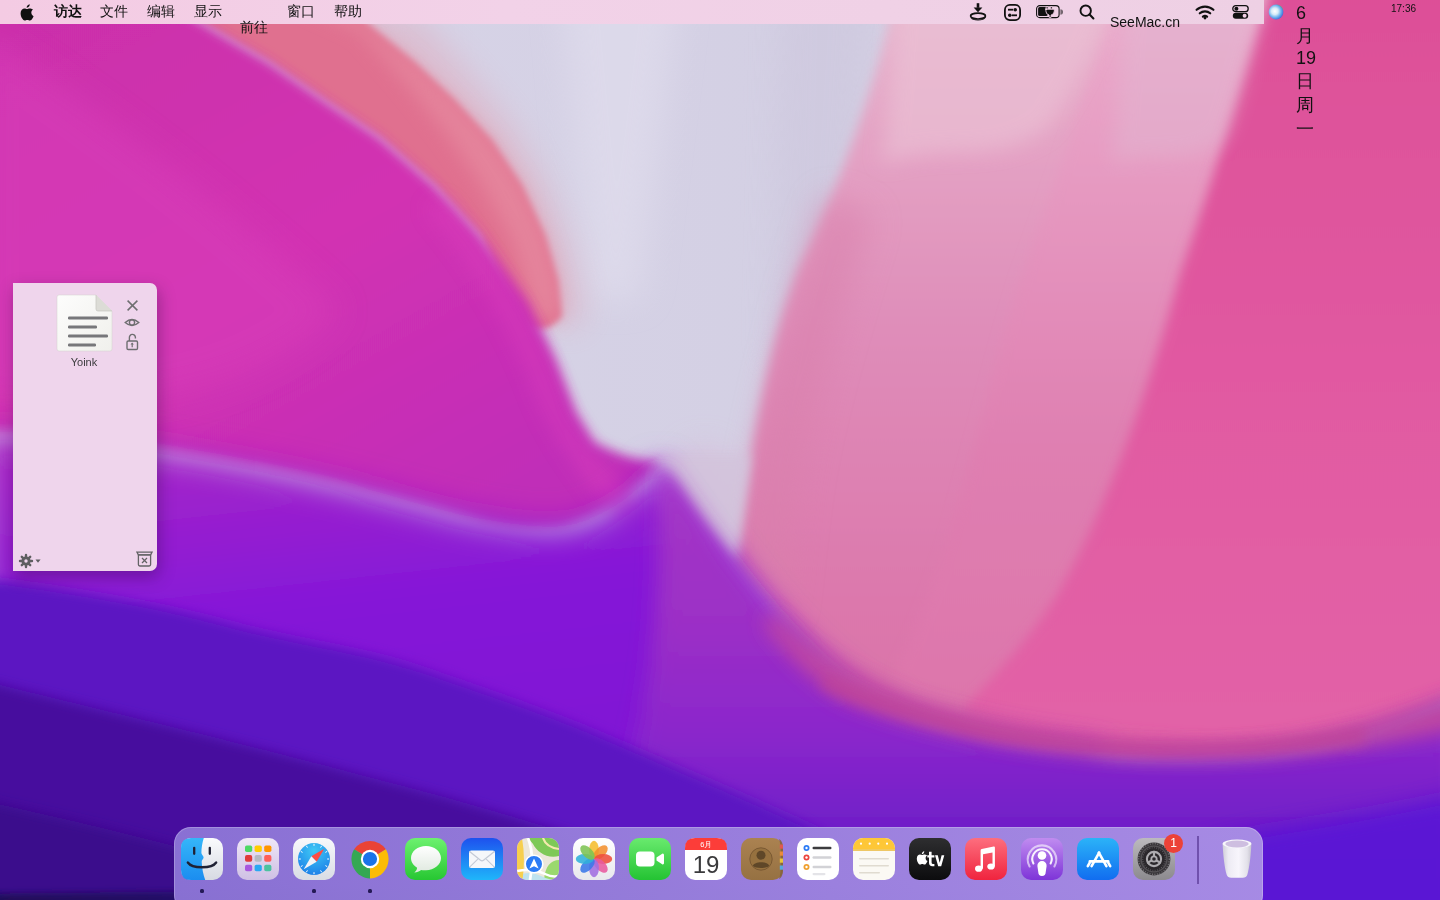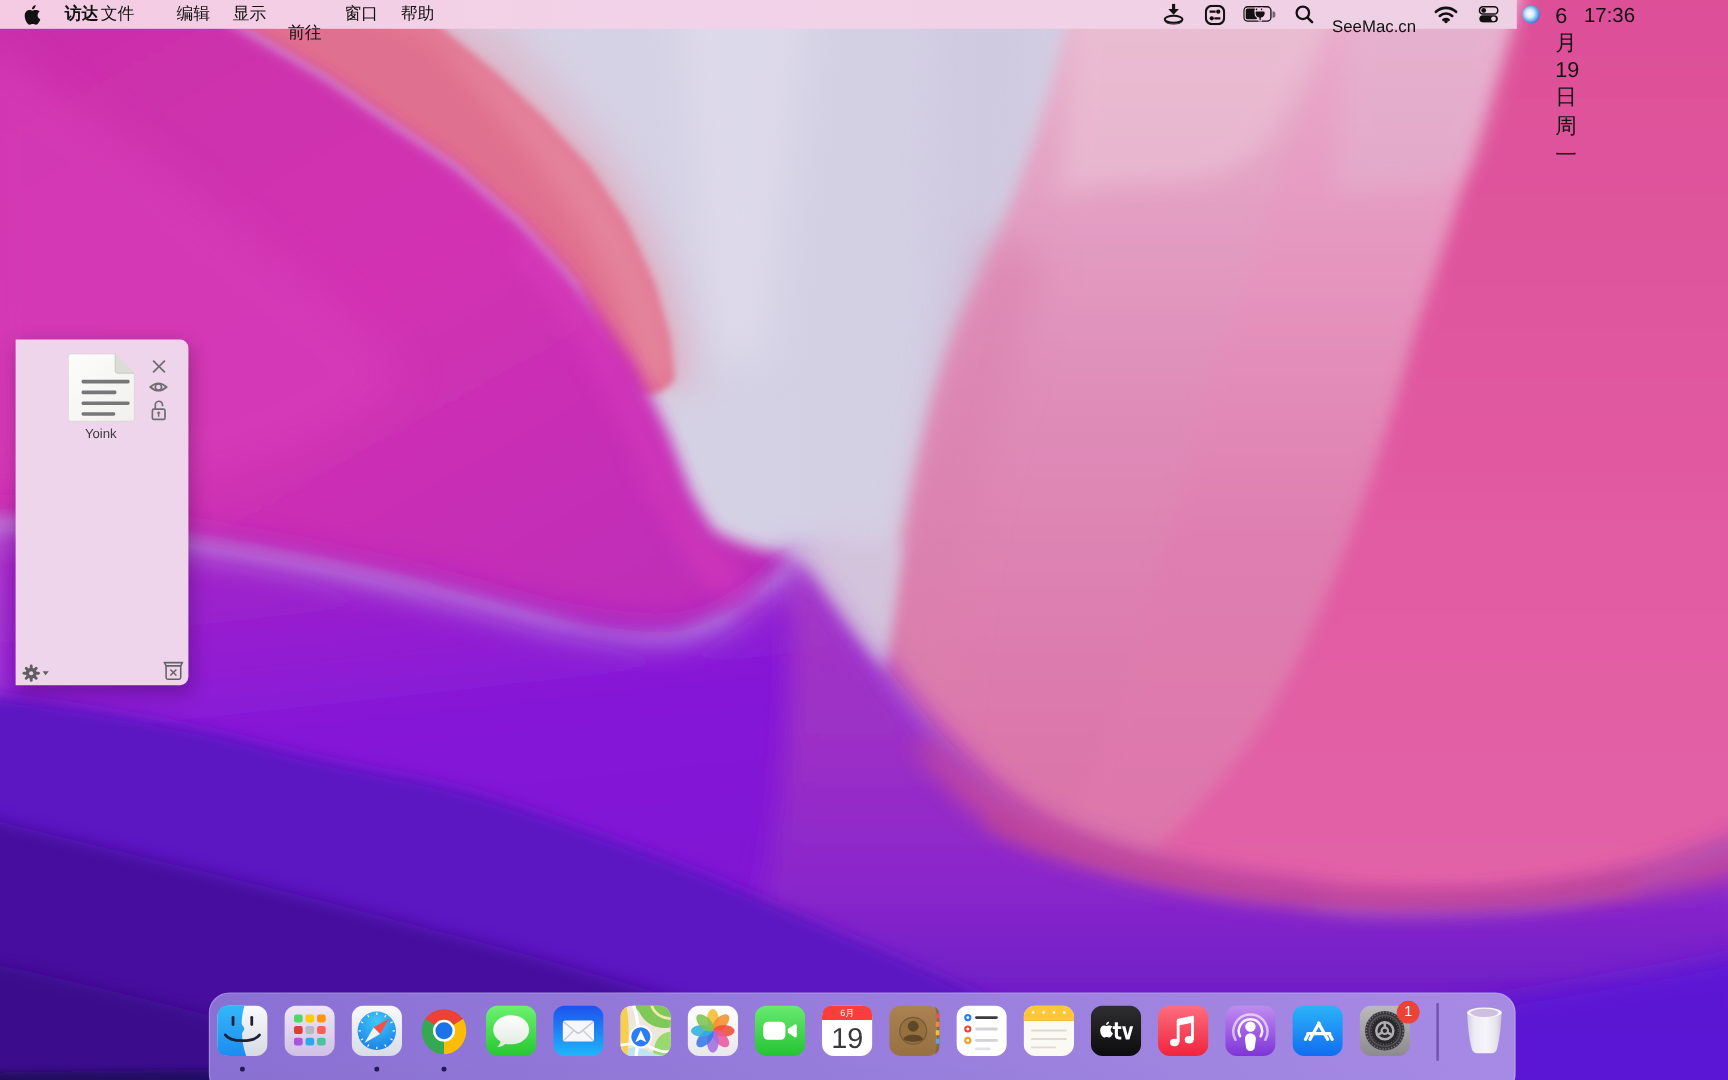--- a/index.html
+++ b/index.html
@@ -109,21 +109,21 @@
   <path filter="url(#b3)" fill="url(#botstrip)" d="M-20,894 C300,890 600,886 900,892 C1050,894 1120,893 1180,892 L1180,920 L-20,920 Z"></path>
 </g>
 </svg>
 
 <div class="abs" id="menubar" style="left:0;top:0;width:1264px;height:24px;background:linear-gradient(90deg,#f4cbe3,#f2d2e8 40%,#eed0e4);color:#111;font-size:14px;">
   <svg class="abs" style="left:19px;top:4px" width="15" height="17" viewBox="0 0 15 17">
     <path fill="#111" d="M10.6,4.4c-1.1,0-2,0.6-2.6,0.6C7.4,5,6.5,4.4,5.5,4.4C3.6,4.5,1.6,6,1.6,9.2c0,2 0.7,4.1 1.6,5.4 0.8,1.1 1.5,2 2.5,2 1,0 1.4-0.6 2.6-0.6 1.2,0 1.5,0.6 2.6,0.6 1.1,0 1.8-1 2.5-2 0.8-1.2 1.1-2.3 1.2-2.4 -0.1-0.1-2.3-0.9-2.3-3.4 0-2.1 1.7-3.1 1.8-3.2C13.1,4.7 11.6,4.4 10.6,4.4z"></path>
     <path fill="#111" d="M9.9,2.6c0.5-0.6 0.9-1.5 0.8-2.4C9.9,0.3 9,0.8 8.5,1.4 8,2 7.6,2.9 7.7,3.8 8.6,3.9 9.4,3.3 9.9,2.6z"></path>
   </svg>
   <span class="abs" style="left:54px;top:3px;font-weight:bold;">访达</span>
-  <span class="abs" style="left:84px;top:3px;">文件</span>
+  <span class="abs" style="left:100px;top:3px;">文件</span>
   <span class="abs" style="left:147px;top:3px;">编辑</span>
   <span class="abs" style="left:194px;top:3px;">显示</span>
   <span class="abs" style="left:240px;top:19px;">前往</span>
   <span class="abs" style="left:287px;top:3px;">窗口</span>
   <span class="abs" style="left:334px;top:3px;">帮助</span>
 
   <svg class="abs" style="left:969px;top:3px" width="18" height="18" viewBox="0 0 18 18">
     <rect x="7.7" y="0.2" width="2.6" height="4.6" fill="#111"></rect>
     <polygon points="4.6,4.4 13.4,4.4 9,9.2" fill="#111"></polygon>
     <ellipse cx="9" cy="13.1" rx="7.4" ry="2.9" fill="none" stroke="#111" stroke-width="1.7"></ellipse>
@@ -171,21 +171,21 @@
           <stop offset="0.8" stop-color="#3a6ad9"></stop>
           <stop offset="1" stop-color="#8a43cf"></stop>
       </radialGradient>
     </defs>
     <circle cx="8" cy="8" r="7.4" fill="url(#sirig)"></circle>
     <path d="M8,0.6 A7.4,7.4 0 0 1 15.3,6.8 C13.8,3.2 11.2,1 8,0.6 Z" fill="#52c873" opacity="0.9"></path>
     <path d="M0.7,9.4 A7.4,7.4 0 0 0 6.2,15.2 C3.4,13.9 1.5,11.9 0.7,9.4 Z" fill="#e05fb4" opacity="0.9"></path>
     <path d="M12.5,14 A7.4,7.4 0 0 0 15.4,8.4 C15,10.8 14,12.7 12.5,14 Z" fill="#d44a90" opacity="0.85"></path>
   </svg>
   <span class="abs" style="left:1296px;top:3px;font-size:18px;">6月19日 周一</span>
-  <span class="abs" style="left:1320px;top:3px;font-size:17px;text-align:center;">17:36</span>
+  <span class="abs" style="left:1391px;top:3px;font-size:10px;text-align:center;">17:36</span>
 
 </div>
 
 <div class="abs" id="yoink" style="left:0;top:283px;width:144px;height:288px;background:#efd5ec;border-radius:0 7px 7px 0;box-shadow:2px 6px 16px rgba(40,10,60,0.35);margin-left:13px;">
   <svg class="abs" style="left:43px;top:11px" width="57" height="58" viewBox="0 0 57 58">
     <defs>
       <linearGradient id="pgw" x1="0" y1="0" x2="1" y2="1">
           <stop offset="0" stop-color="#fdfdfc"></stop>
           <stop offset="1" stop-color="#f0f0ec"></stop>
         </linearGradient>

